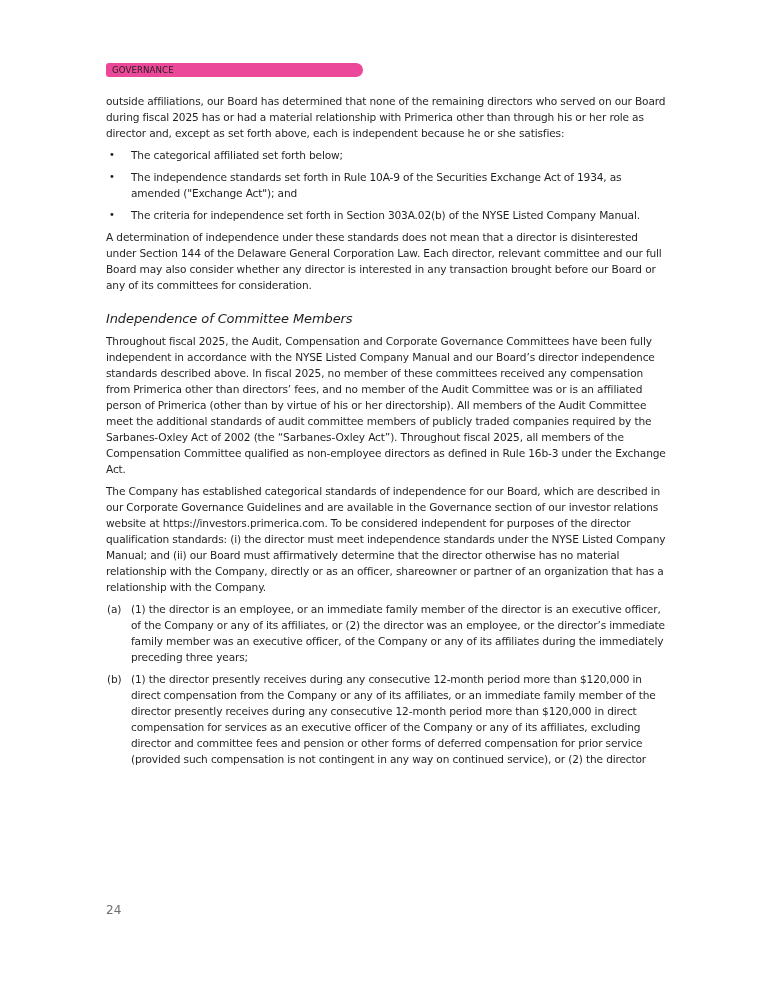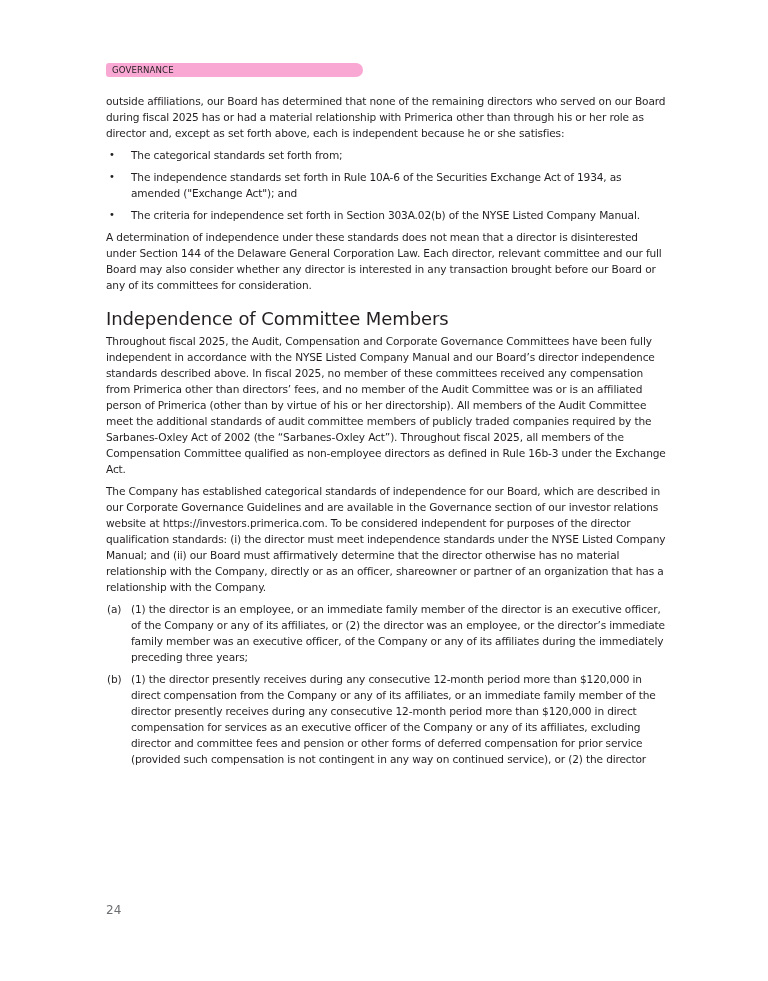--- a/index.html
+++ b/index.html
@@ -3,37 +3,37 @@
 <meta charset="utf-8">
 <style>
   html, body { margin: 0; padding: 0; background: #ffffff; }
   body {
     width: 768px; height: 981px; position: relative; overflow: hidden;
     font-family: "DejaVu Sans", sans-serif; color: #231f20;
   }
   .page { position: absolute; left: 0; top: 0; width: 768px; height: 981px; }
   .section-banner {
     position: absolute; left: 106px; top: 63px; width: 257px; height: 14px;
-    background: #f9a8d4; border-radius: 0 7px 7px 0;
+    background: #ec4899; border-radius: 0 7px 7px 0;
     border-top-left-radius: 3px; border-bottom-left-radius: 3px;
   }
   .section-banner span {
     position: absolute; left: 6px; top: 0px; font-size: 8.6px; line-height: 14px;
     color: #231f20; letter-spacing: 0.1px;
   }
   .content {
     position: absolute; left: 106px; top: 93px; width: 560px;
     font-size: 10.6px; line-height: 16px; letter-spacing: -0.15px;
   }
   p { margin: 0 0 6px 0; }
   ul.bullets { list-style: none; margin: 0 0 6px 0; padding: 0; }
   ul.bullets li { position: relative; padding-left: 25px; margin-bottom: 6px; }
   ul.bullets li .bullet { position: absolute; left: 3px; top: 0; font-size: 10px; }
   h2 {
-    font-weight: normal; font-size: 18px; line-height: 18px;
+    font-style: italic; font-weight: normal; font-size: 13px; line-height: 18px;
     margin: 17px 0 5px 0; letter-spacing: -0.1px; color: #231f20;
   }
   .em { }
   ol.alpha { list-style: none; margin: 0; padding: 0; }
   ol.alpha li { position: relative; padding-left: 25px; margin-bottom: 6px; }
   ol.alpha li .marker { position: absolute; left: 1px; top: 0; }
   .page-number {
     position: absolute; left: 106px; top: 903px; font-size: 12px; color: #6d6e71;
   }
 </style>
@@ -46,25 +46,25 @@
     <span>GOVERNANCE</span>
   </div>
 
   <div class="content">
 
     <p>outside affiliations, our Board has determined that none of the remaining directors who served on our Board during fiscal 2025 has or had a material relationship with Primerica other than through his or her role as director and, except as set forth above, each is independent because he or she satisfies:</p>
 
     <ul class="bullets">
       <li>
         <span class="bullet">•</span>
-        <span>The categorical standards set forth from;</span>
+        <span>The categorical affiliated set forth below;</span>
       </li>
       <li>
         <span class="bullet">•</span>
-        <span>The independence standards set forth in Rule 10A-6 of the Securities Exchange Act of 1934, as amended ("Exchange Act"); and</span>
+        <span>The independence standards set forth in Rule 10A-9 of the Securities Exchange Act of 1934, as amended ("Exchange Act"); and</span>
       </li>
       <li>
         <span class="bullet">•</span>
         <span>The criteria for independence set forth in Section 303A.02(b) of the NYSE Listed Company Manual.</span>
       </li>
     </ul>
 
     <p>A determination of independence under these standards does not mean that a director is disinterested under Section 144 of the Delaware General Corporation Law. Each director, relevant committee and our full Board may also consider whether any director is interested in any transaction brought before our Board or any of its committees for consideration.</p>
 
     <h2>Independence of Committee Members</h2>

